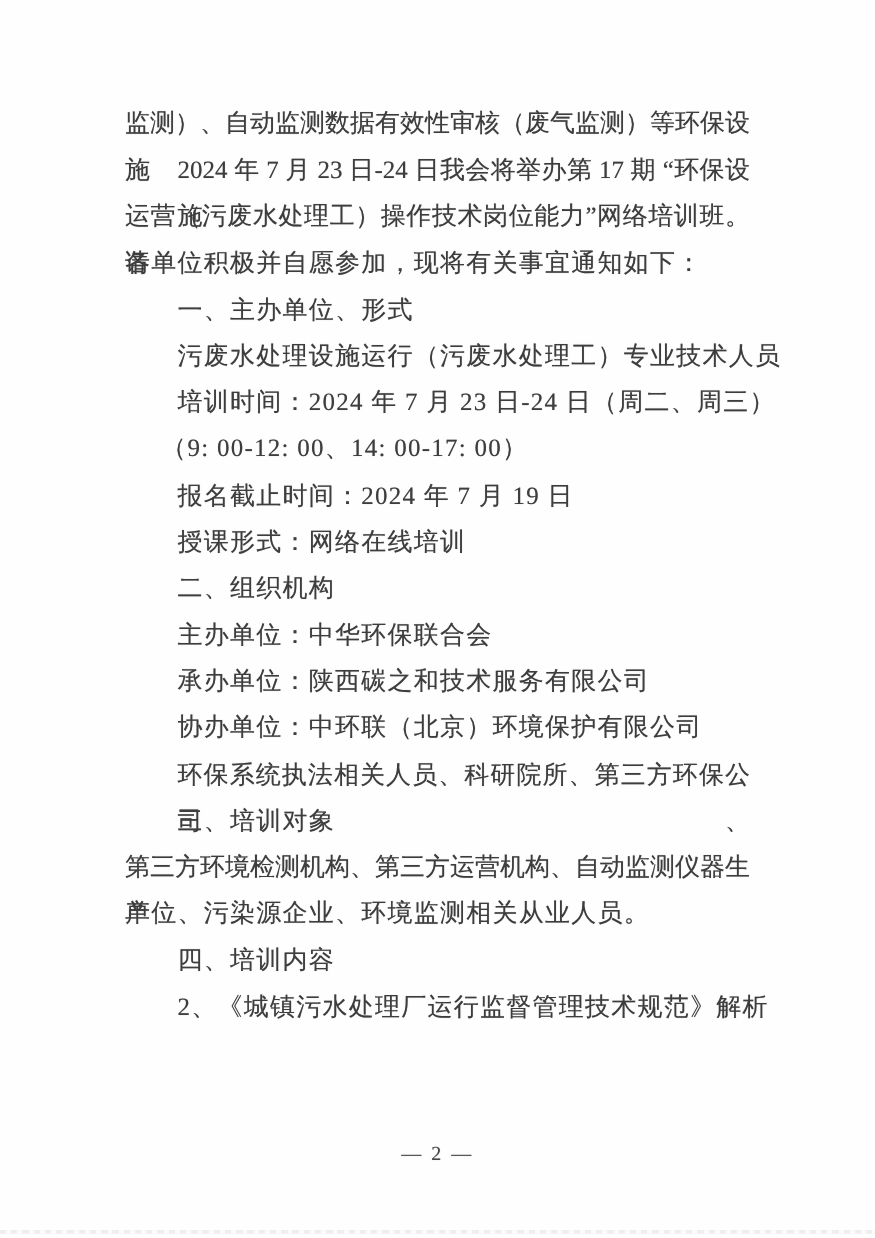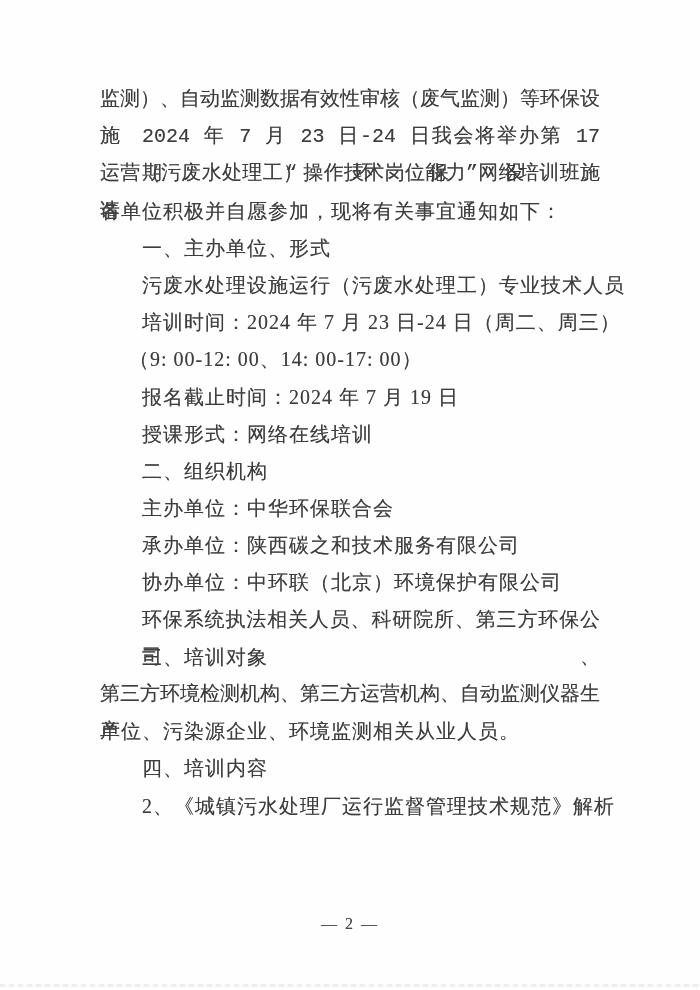--- a/index.html
+++ b/index.html
@@ -32,21 +32,20 @@
     white-space: nowrap;
     letter-spacing: 1px;
     text-shadow: 0 0 0.6px rgba(70,70,70,0.55);
   }
   
   .line.j {
     white-space: normal;
     letter-spacing: 0;
     text-align: justify;
     text-align-last: justify;
-    font-family: Liberation Mono, monospace;
   }
   
   .line.ind { padding-left: 42px; }
   
   .line.ind-p { padding-left: 29px; }
   .page-footer {
     position: absolute;
     top: 912px;
     left: 0;
     width: 700px;

